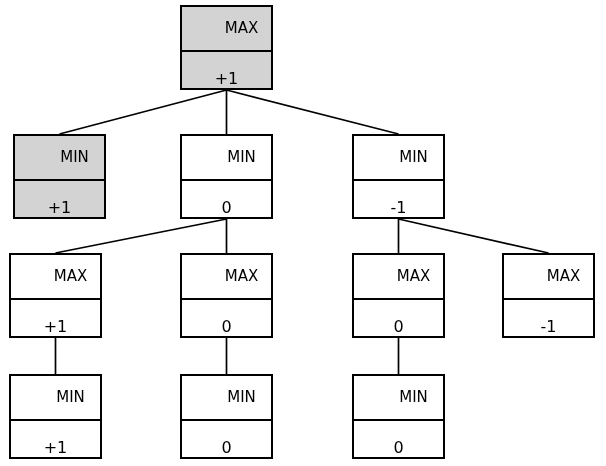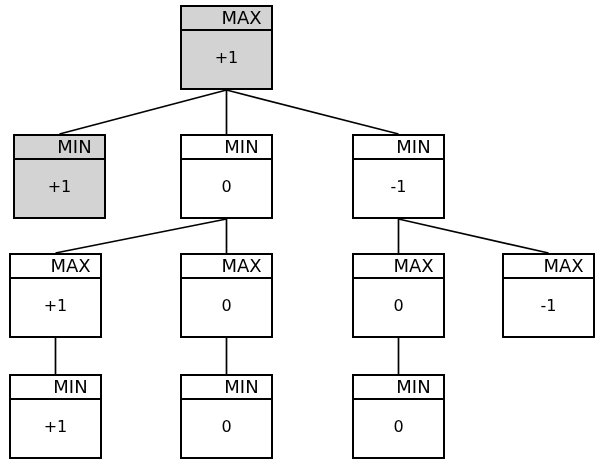--- a/index.html
+++ b/index.html
@@ -33,26 +33,26 @@
     box-sizing: border-box;
     border: 2px solid var(--line, #000000);
     background: var(--node-fill, #ffffff);
     color: #000000;
   }
   .node.shaded {
     background: var(--shaded-fill, #d3d3d3);
   }
   .node-header {
     box-sizing: border-box;
-    height: 24px;
+    height: 45px;
     border-bottom: 2px solid var(--line, #000000);
     display: flex;
     align-items: center;
     justify-content: center;
-    font-size: 18px;
+    font-size: 15px;
     line-height: 1;
     padding-left: 30px;
   }
   .node-body {
     box-sizing: border-box;
     height: 53px;
     display: flex;
     align-items: center;
     justify-content: center;
     font-size: 16px;

